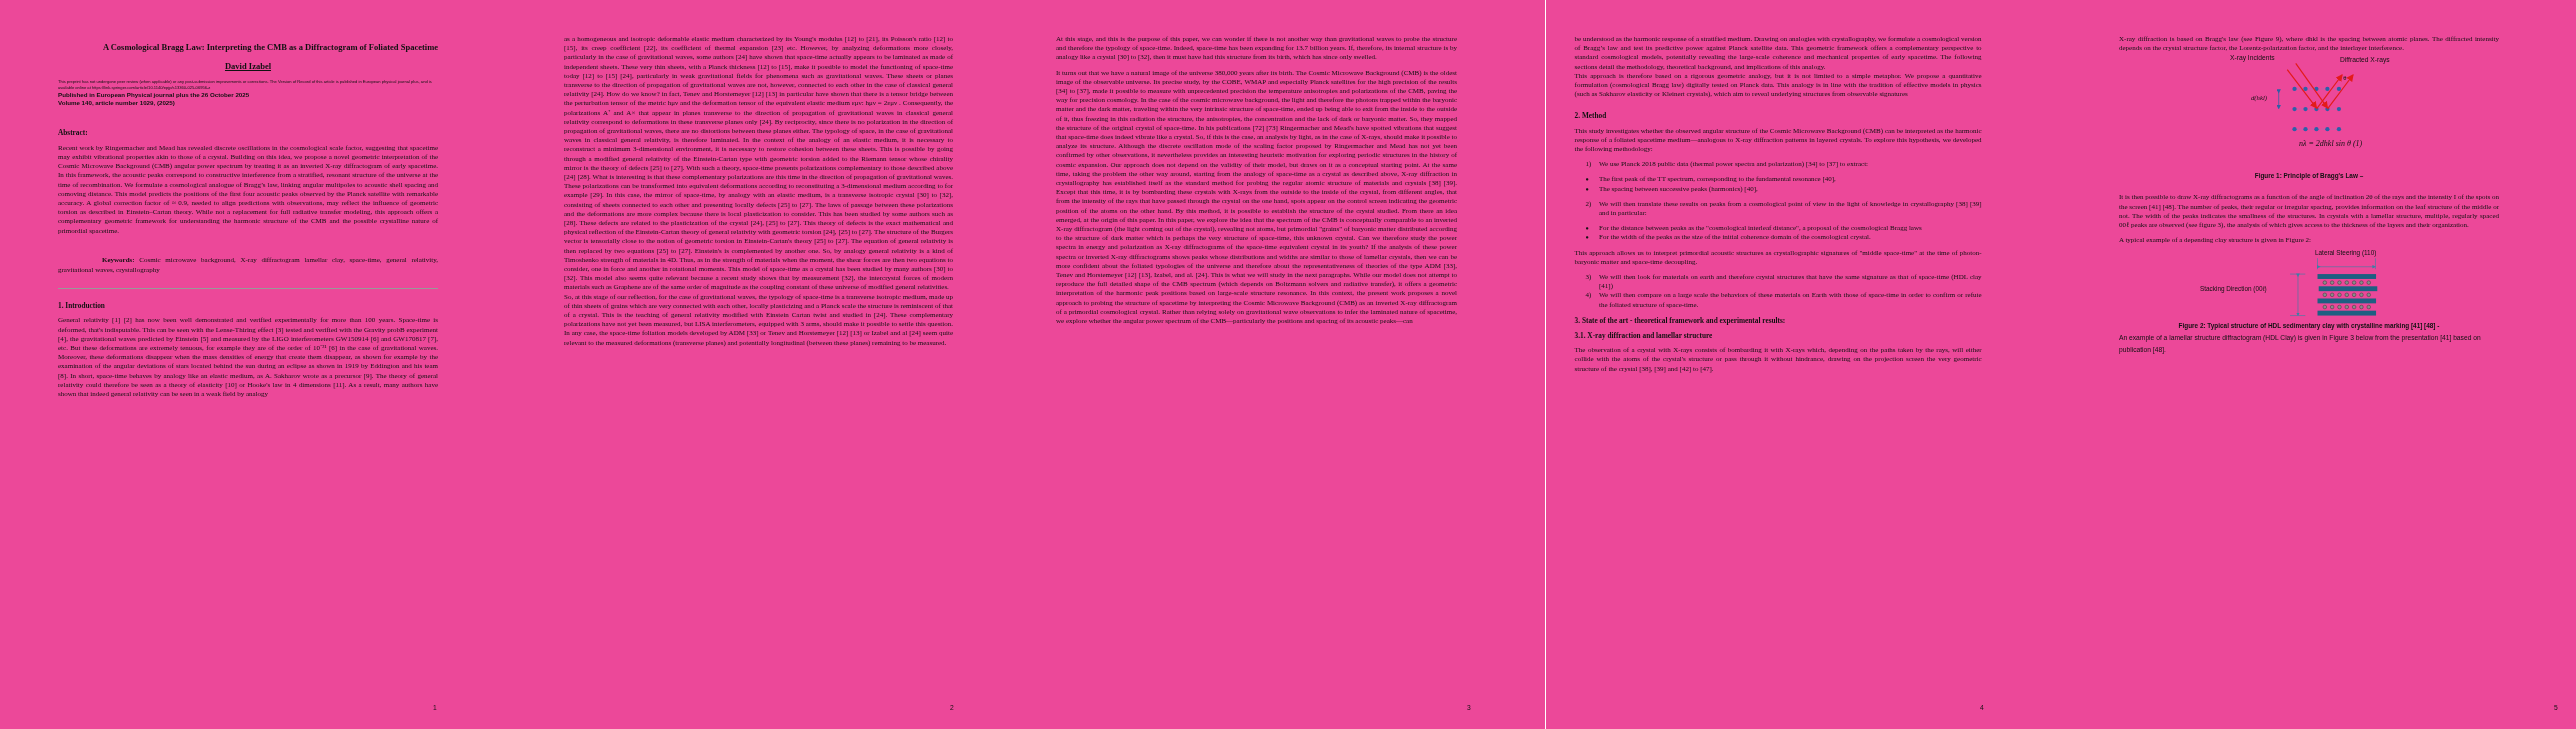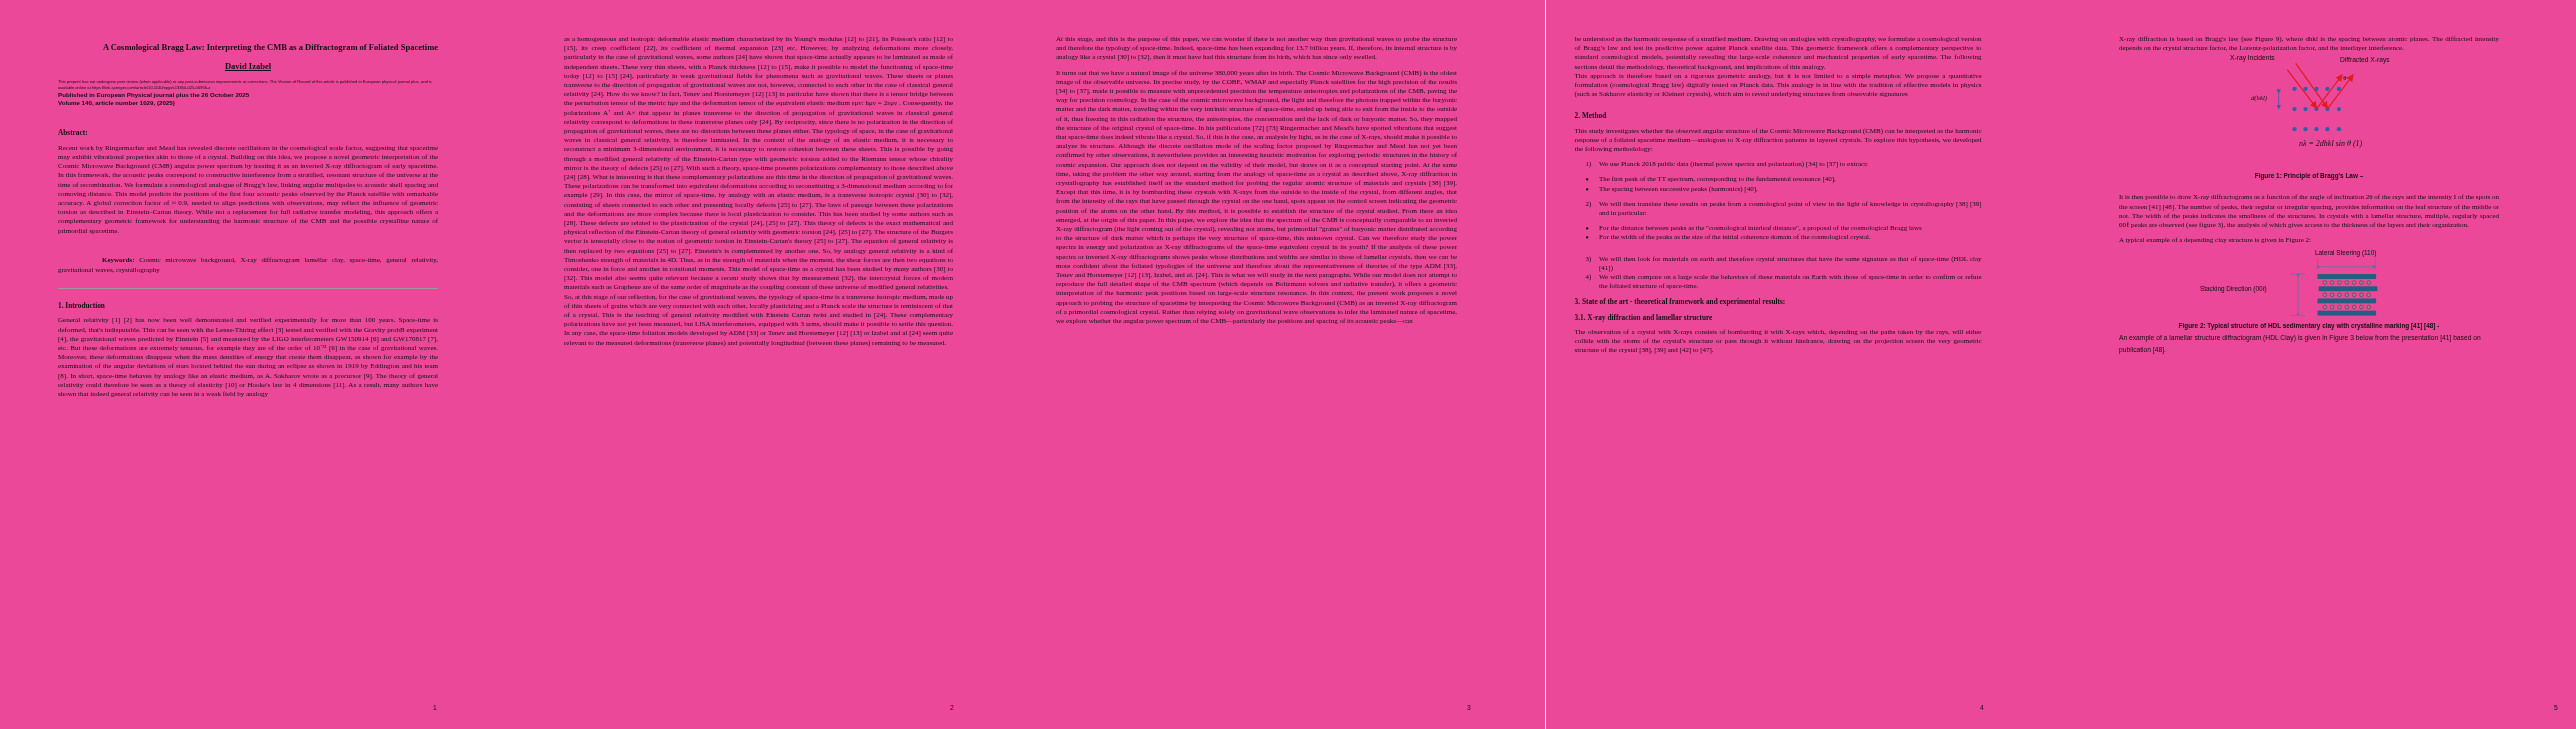--- a/index.html
+++ b/index.html
@@ -105,20 +105,21 @@
     <div class="gap-s"></div>
     <div class="li bul">
         <span class="mk">●</span>
         <span>For the distance between peaks as the "cosmological interleaf distance", a proposal of the cosmological Bragg laws</span>
       </div>
     <div class="li bul">
         <span class="mk">●</span>
         <span>For the width of the peaks as the size of the initial coherence domain of the cosmological crystal.</span>
       </div>
     <div class="gap-s"></div>
+    <p>This approach allows us to interpret primordial acoustic structures as crystallographic signatures of "middle space-time" at the time of photon-baryonic matter and space-time decoupling.</p>
     <div class="gap-s"></div>
     <div class="li">
         <span class="mk">3)</span>
         <span>We will then look for materials on earth and therefore crystal structures that have the same signature as that of space-time (HDL clay [41])</span>
       </div>
     <div class="li">
         <span class="mk">4)</span>
         <span>We will then compare on a large scale the behaviors of these materials on Earth with those of space-time in order to confirm or refute the foliated structure of space-time.</span>
       </div>
     <div class="gap-s"></div>

